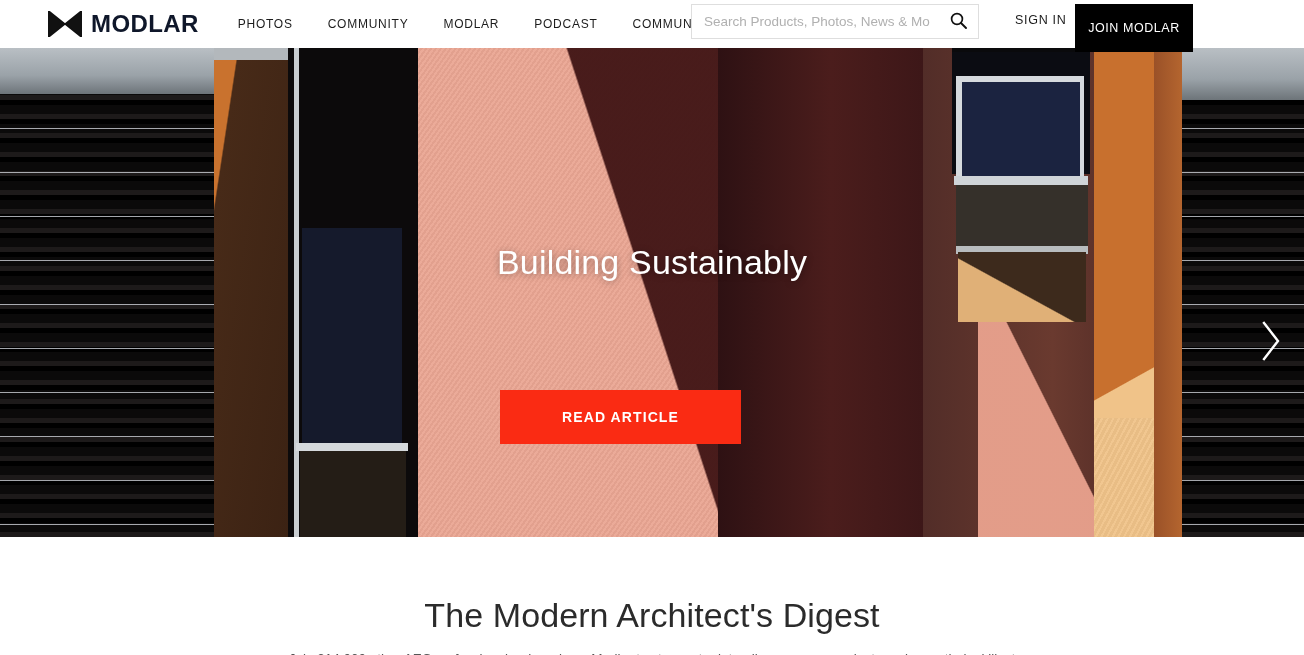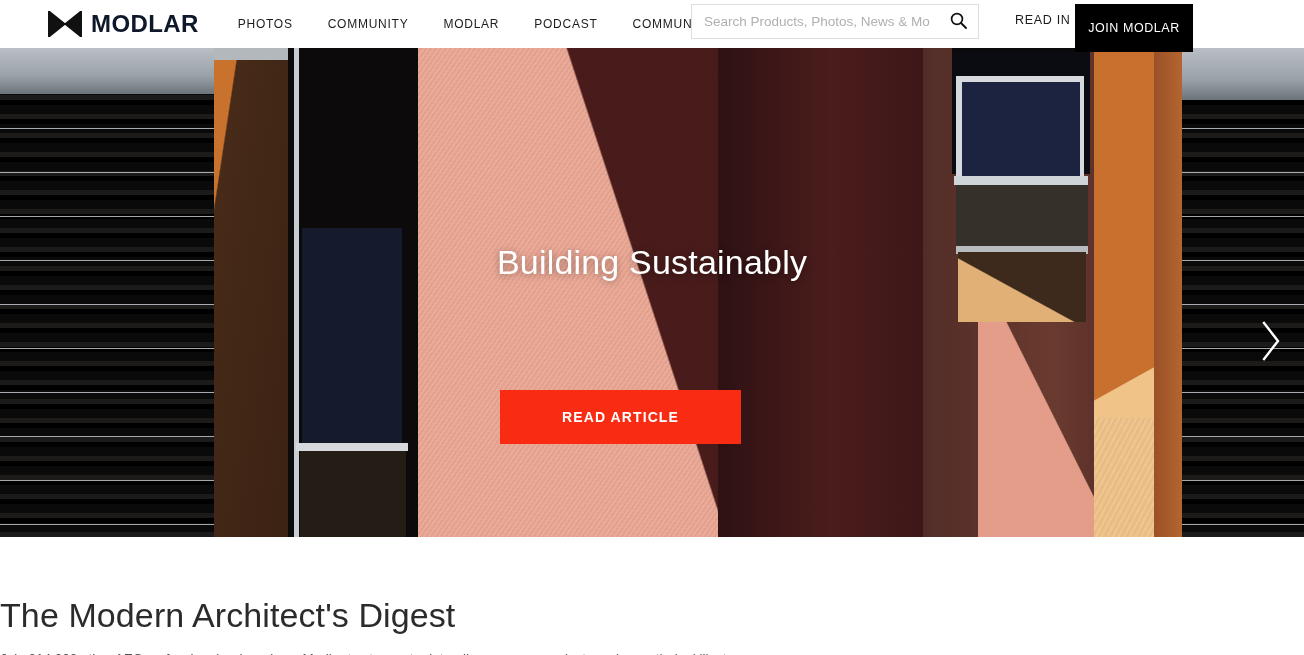--- a/index.html
+++ b/index.html
@@ -213,21 +213,21 @@
   }
 
   
   .digest {
     position: absolute;
     top: 537px;
     left: 0;
     width: 1304px;
     height: 118px;
     background: #ffffff;
-    text-align: left;
+    text-align: center;
   }
   .digest-title {
     margin-top: 60px;
     font-size: 34px;
     font-weight: 400;
     color: #2b2b2b;
     letter-spacing: 0.1px;
     line-height: 1.1;
   }
   .digest-sub {
@@ -267,21 +267,21 @@
     <button class="search-btn">
       <span>
         <svg width="17" height="17" viewBox="0 0 17 17" aria-hidden="true">
           <circle cx="7" cy="7" r="5.4" fill="none" stroke="#111111" stroke-width="1.7"></circle>
           <line x1="11" y1="11" x2="16" y2="16" stroke="#111111" stroke-width="1.9" stroke-linecap="round"></line>
         </svg>
       </span>
     </button>
   </div>
 
-  <span class="signin">READ IN</span>
+  <span class="signin">SIGN IN</span>
   <button class="join-btn">JOIN MODLAR</button>
 </div>
 
 <div class="hero">
 
   <div class="hero-photo">
 
     <div class="band louvers" style="left:0; width:214px;">
       <div class="louver-lines"></div>
       <div class="louver-top-cap"></div>

